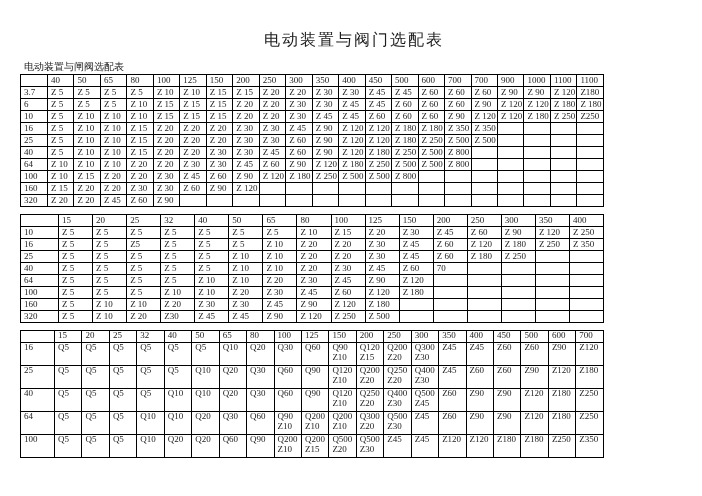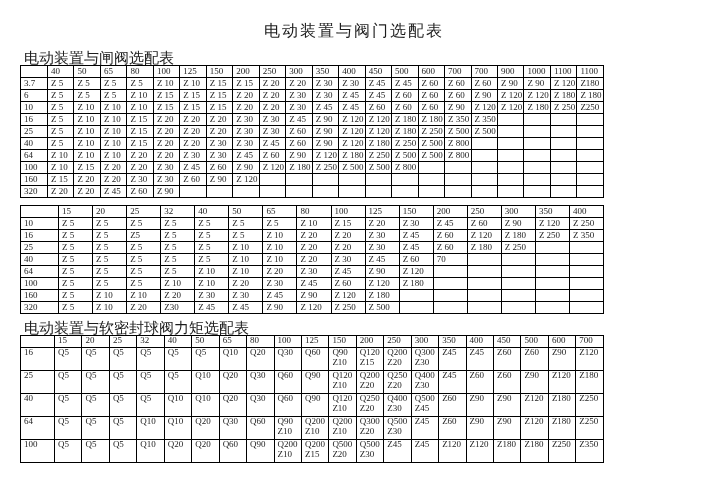--- a/index.html
+++ b/index.html
@@ -7,25 +7,25 @@
   body {
     width: 702px; height: 496px;
     background: #ffffff;
     color: #1c1c1c;
     font-family: "Liberation Serif", "DejaVu Serif", serif;
     overflow: hidden;
   }
   .page { padding: 14px 14px 0 20px; }
   .page-title {
     font-size: 16px; font-weight: normal;
-    text-align: center; margin: 7px 0 10px 0;
+    text-align: center; margin: 16px 0 10px 0;
     letter-spacing: 2px;
   }
   .tbl-label {
-    font-size: 15px; margin: 8px 0 1px 4px; line-height: 12px;
+    font-size: 10px; margin: 8px 0 1px 4px; line-height: 12px;
   }
   .tbl-section { margin-bottom: 7px; }
   table.grid {
     border-collapse: collapse;
     table-layout: fixed;
     width: 584px;
     border: 1.5px solid #000;
   }
   table.grid th, table.grid td {
     border: 1px solid #000;
@@ -499,21 +499,20 @@
             <td></td>
             <td></td>
             <td></td>
             <td></td>
           </tr>
         </tbody>
     </table>
   </div>
 
   <div class="tbl-section">
-    <div class="tbl-label">电动装置与软密封球阀力矩选配表</div>
     <table class="grid" id="tbl-ball">
       <colgroup>
           <col style="width:34px">
         </colgroup>
       <tbody>
           <tr>
             <th></th>
             <th>15</th>
             <th>20</th>
             <th>25</th>

